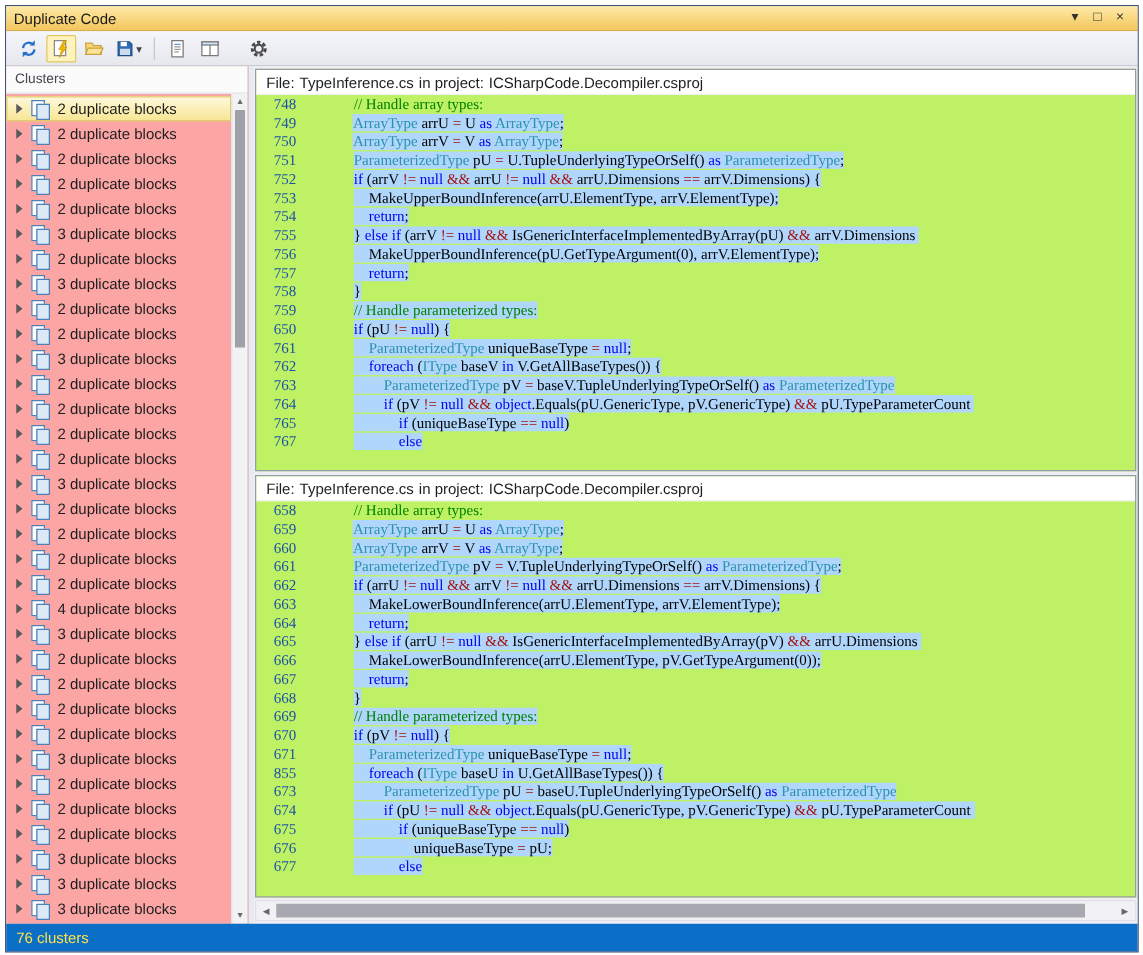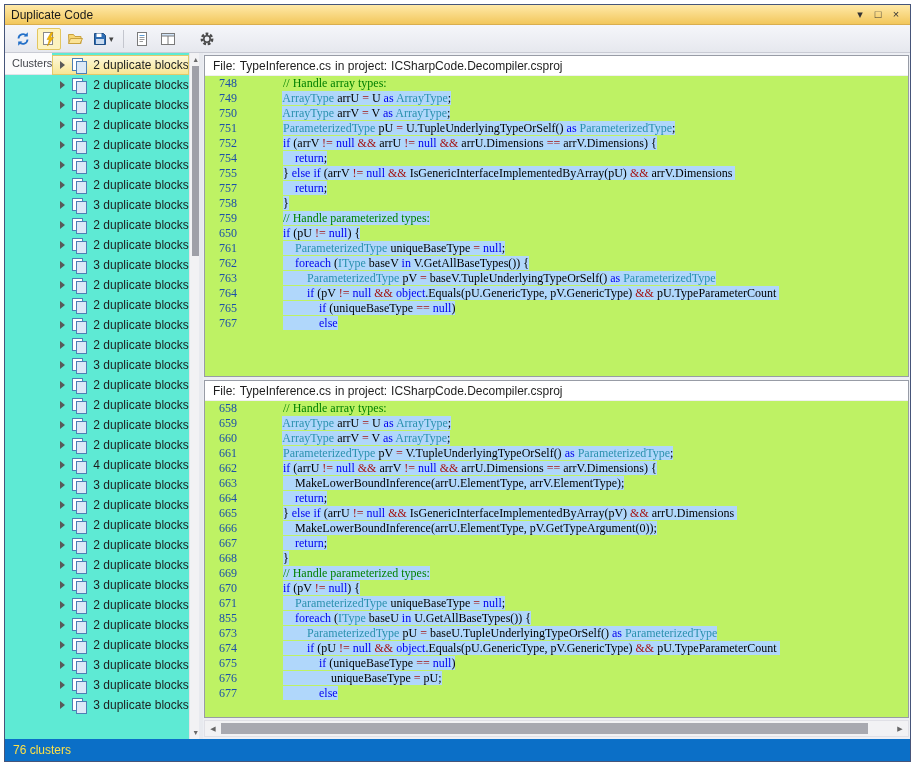--- a/index.html
+++ b/index.html
@@ -17,21 +17,21 @@
   .toolbar{height:28px;flex:none;background:linear-gradient(#F5F6FA,#E6E8EE);border-bottom:1px solid #C9CBD4;display:flex;align-items:center;padding:0 5px}
   .tb-btn{height:22px;min-width:24px;display:flex;align-items:center;justify-content:center;border:1px solid transparent;border-radius:2px;margin:0 1px;padding:0 2px}
   .tb-btn svg{width:16px;height:16px;display:block}
   .tb-btn.active{background:#FDF3BF;border-color:#E3C65F}
   .tb-btn.gear{margin-left:14px}
   .tb-drop{font-size:9px;color:#444;margin-left:1px}
   .tb-sep{width:1px;height:18px;background:#C4C6CE;margin:0 5px}
 
   
   .main{flex:1;display:flex;min-height:0}
-  .sidebar{width:194px;flex:none;display:flex;flex-direction:row;background:#5eead4;border-right:1px solid #C0C2CA;min-height:0}
+  .sidebar{width:194px;flex:none;display:flex;flex-direction:column;background:#fca5a5;border-right:1px solid #C0C2CA;min-height:0}
   .sidebar-header{height:22px;flex:none;line-height:21px;font-size:11px;color:#44464C;padding-left:7px;background:#FBFBFC;border-bottom:1px solid #E2E3E8}
   .sidebar-body{flex:1;display:flex;min-height:0}
   .cluster-list{flex:1;overflow:hidden;padding-top:2px}
   .cluster-item{height:20px;display:flex;align-items:center;font-size:12px;color:#1E1E1E;padding-left:8px;white-space:nowrap}
   .cluster-item.selected{background:linear-gradient(#FEF9DE,#F7E592);outline:1px solid #E2CA6C;outline-offset:-1px}
   .expand-arrow{width:0;height:0;border-top:4px solid transparent;border-bottom:4px solid transparent;border-left:5px solid #595959;margin-right:7px;flex:none}
   .dup-icon{position:relative;width:15px;height:15px;margin-right:6px;flex:none}
   .dup-icon::before{content:"";position:absolute;left:0;top:0;width:9px;height:11px;background:#FFF;border:1px solid #4E7FB5}
   .dup-icon::after{content:"";position:absolute;left:4px;top:3px;width:9px;height:11px;background:#DCE9F7;border:1px solid #4E7FB5}
   .cluster-label{overflow:hidden}
@@ -329,22 +329,24 @@
           <span>in project:</span>
           <b>ICSharpCode.Decompiler.csproj</b>
         </div>
         <div class="code-area">
           <div class="code-lines">
               <div class="code-row"><span class="line-num">748</span><span class="code-text">            <span><span class="tok-c">// Handle array types:</span></span></span></div>
               <div class="code-row"><span class="line-num">749</span><span class="code-text">            <span class="sel"><span class="tok-t">ArrayType</span><span class="tok-p"> arrU </span><span class="tok-o">=</span><span class="tok-p"> U </span><span class="tok-k">as</span><span class="tok-p"> </span><span class="tok-t">ArrayType</span><span class="tok-p">;</span></span></span></div>
               <div class="code-row"><span class="line-num">750</span><span class="code-text">            <span class="sel"><span class="tok-t">ArrayType</span><span class="tok-p"> arrV </span><span class="tok-o">=</span><span class="tok-p"> V </span><span class="tok-k">as</span><span class="tok-p"> </span><span class="tok-t">ArrayType</span><span class="tok-p">;</span></span></span></div>
               <div class="code-row"><span class="line-num">751</span><span class="code-text">            <span class="sel"><span class="tok-t">ParameterizedType</span><span class="tok-p"> pU </span><span class="tok-o">=</span><span class="tok-p"> U.TupleUnderlyingTypeOrSelf() </span><span class="tok-k">as</span><span class="tok-p"> </span><span class="tok-t">ParameterizedType</span><span class="tok-p">;</span></span></span></div>
               <div class="code-row"><span class="line-num">752</span><span class="code-text">            <span class="sel"><span class="tok-k">if</span><span class="tok-p"> (arrV </span><span class="tok-o">!=</span><span class="tok-p"> </span><span class="tok-k">null</span><span class="tok-p"> </span><span class="tok-o">&amp;&amp;</span><span class="tok-p"> arrU </span><span class="tok-o">!=</span><span class="tok-p"> </span><span class="tok-k">null</span><span class="tok-p"> </span><span class="tok-o">&amp;&amp;</span><span class="tok-p"> arrU.Dimensions </span><span class="tok-o">==</span><span class="tok-p"> arrV.Dimensions) {</span></span></span></div>
+              <div class="code-row"><span class="line-num">753</span><span class="code-text">            <span class="sel">    <span class="tok-p">MakeUpperBoundInference(arrU.ElementType, arrV.ElementType);</span></span></span></div>
               <div class="code-row"><span class="line-num">754</span><span class="code-text">            <span class="sel">    <span class="tok-k">return</span><span class="tok-p">;</span></span></span></div>
               <div class="code-row"><span class="line-num">755</span><span class="code-text">            <span class="sel"><span class="tok-p">} </span><span class="tok-k">else</span><span class="tok-p"> </span><span class="tok-k">if</span><span class="tok-p"> (arrV </span><span class="tok-o">!=</span><span class="tok-p"> </span><span class="tok-k">null</span><span class="tok-p"> </span><span class="tok-o">&amp;&amp;</span><span class="tok-p"> IsGenericInterfaceImplementedByArray(pU) </span><span class="tok-o">&amp;&amp;</span><span class="tok-p"> arrV.Dimensions </span></span></span></div>
+              <div class="code-row"><span class="line-num">756</span><span class="code-text">            <span class="sel">    <span class="tok-p">MakeUpperBoundInference(pU.GetTypeArgument(0), arrV.ElementType);</span></span></span></div>
               <div class="code-row"><span class="line-num">757</span><span class="code-text">            <span class="sel">    <span class="tok-k">return</span><span class="tok-p">;</span></span></span></div>
               <div class="code-row"><span class="line-num">758</span><span class="code-text">            <span class="sel"><span class="tok-p">}</span></span></span></div>
               <div class="code-row"><span class="line-num">759</span><span class="code-text">            <span class="sel"><span class="tok-c">// Handle parameterized types:</span></span></span></div>
               <div class="code-row"><span class="line-num">650</span><span class="code-text">            <span class="sel"><span class="tok-k">if</span><span class="tok-p"> (pU </span><span class="tok-o">!=</span><span class="tok-p"> </span><span class="tok-k">null</span><span class="tok-p">) {</span></span></span></div>
               <div class="code-row"><span class="line-num">761</span><span class="code-text">            <span class="sel">    <span class="tok-t">ParameterizedType</span><span class="tok-p"> uniqueBaseType </span><span class="tok-o">=</span><span class="tok-p"> </span><span class="tok-k">null</span><span class="tok-p">;</span></span></span></div>
               <div class="code-row"><span class="line-num">762</span><span class="code-text">            <span class="sel">    <span class="tok-k">foreach</span><span class="tok-p"> (</span><span class="tok-t">IType</span><span class="tok-p"> baseV </span><span class="tok-k">in</span><span class="tok-p"> V.GetAllBaseTypes()) {</span></span></span></div>
               <div class="code-row"><span class="line-num">763</span><span class="code-text">            <span class="sel">        <span class="tok-t">ParameterizedType</span><span class="tok-p"> pV </span><span class="tok-o">=</span><span class="tok-p"> baseV.TupleUnderlyingTypeOrSelf() </span><span class="tok-k">as</span><span class="tok-p"> </span><span class="tok-t">ParameterizedType</span></span></span></div>
               <div class="code-row"><span class="line-num">764</span><span class="code-text">            <span class="sel">        <span class="tok-k">if</span><span class="tok-p"> (pV </span><span class="tok-o">!=</span><span class="tok-p"> </span><span class="tok-k">null</span><span class="tok-p"> </span><span class="tok-o">&amp;&amp;</span><span class="tok-p"> </span><span class="tok-k">object</span><span class="tok-p">.Equals(pU.GenericType, pV.GenericType) </span><span class="tok-o">&amp;&amp;</span><span class="tok-p"> pU.TypeParameterCount </span></span></span></div>
               <div class="code-row"><span class="line-num">765</span><span class="code-text">            <span class="sel">            <span class="tok-k">if</span><span class="tok-p"> (uniqueBaseType </span><span class="tok-o">==</span><span class="tok-p"> </span><span class="tok-k">null</span><span class="tok-p">)</span></span></span></div>
               <div class="code-row"><span class="line-num">767</span><span class="code-text">            <span class="sel">            <span class="tok-k">else</span></span></span></div>

